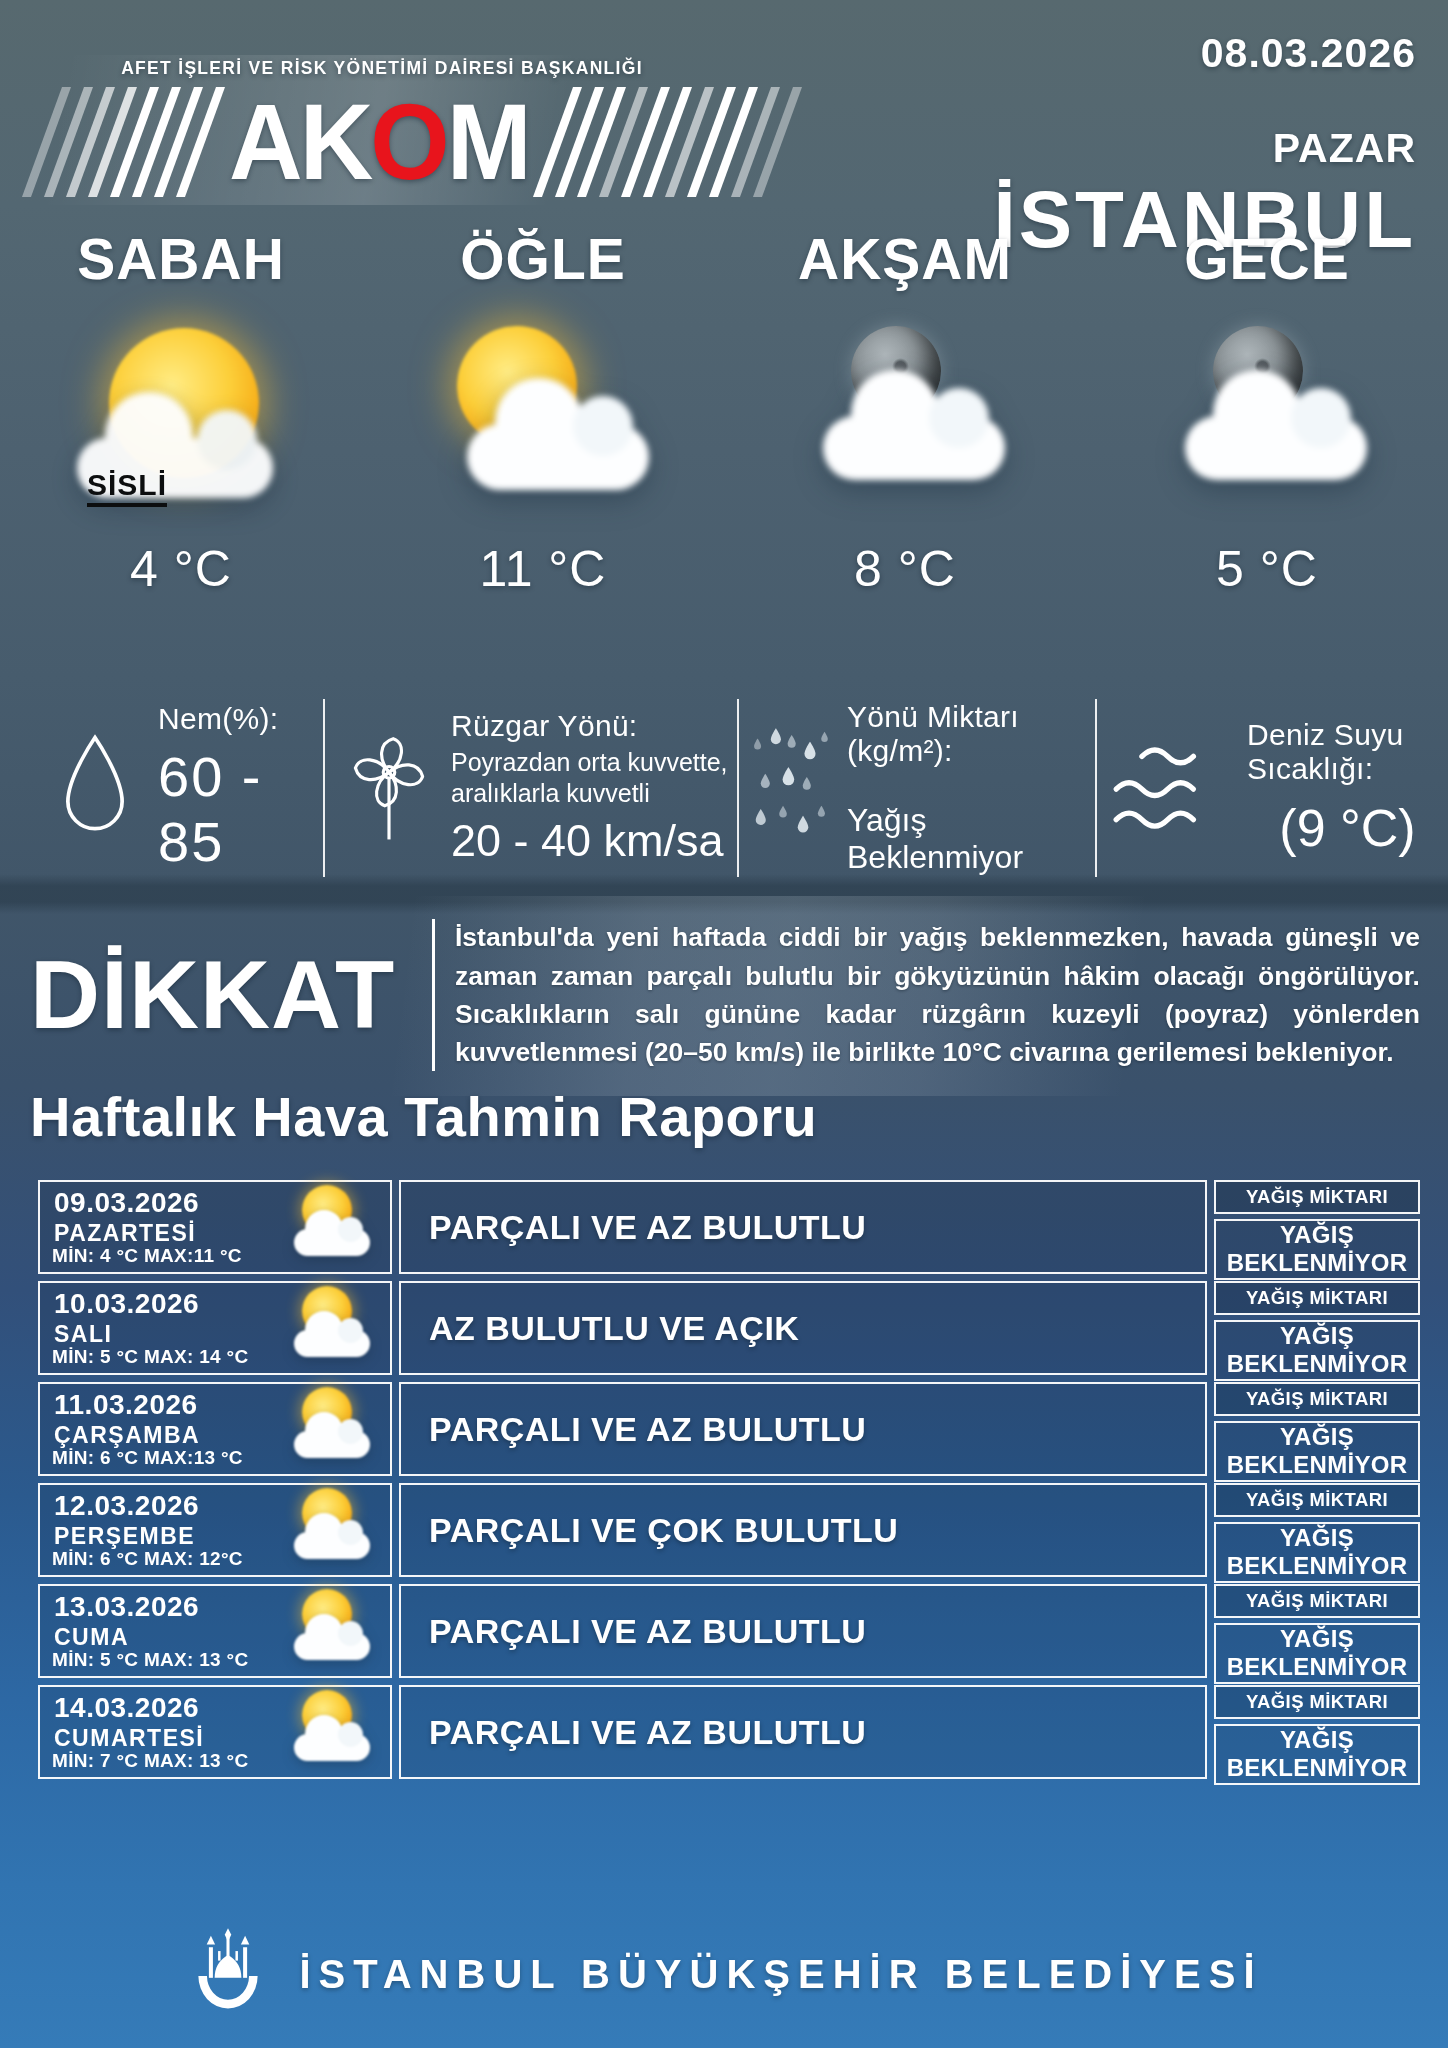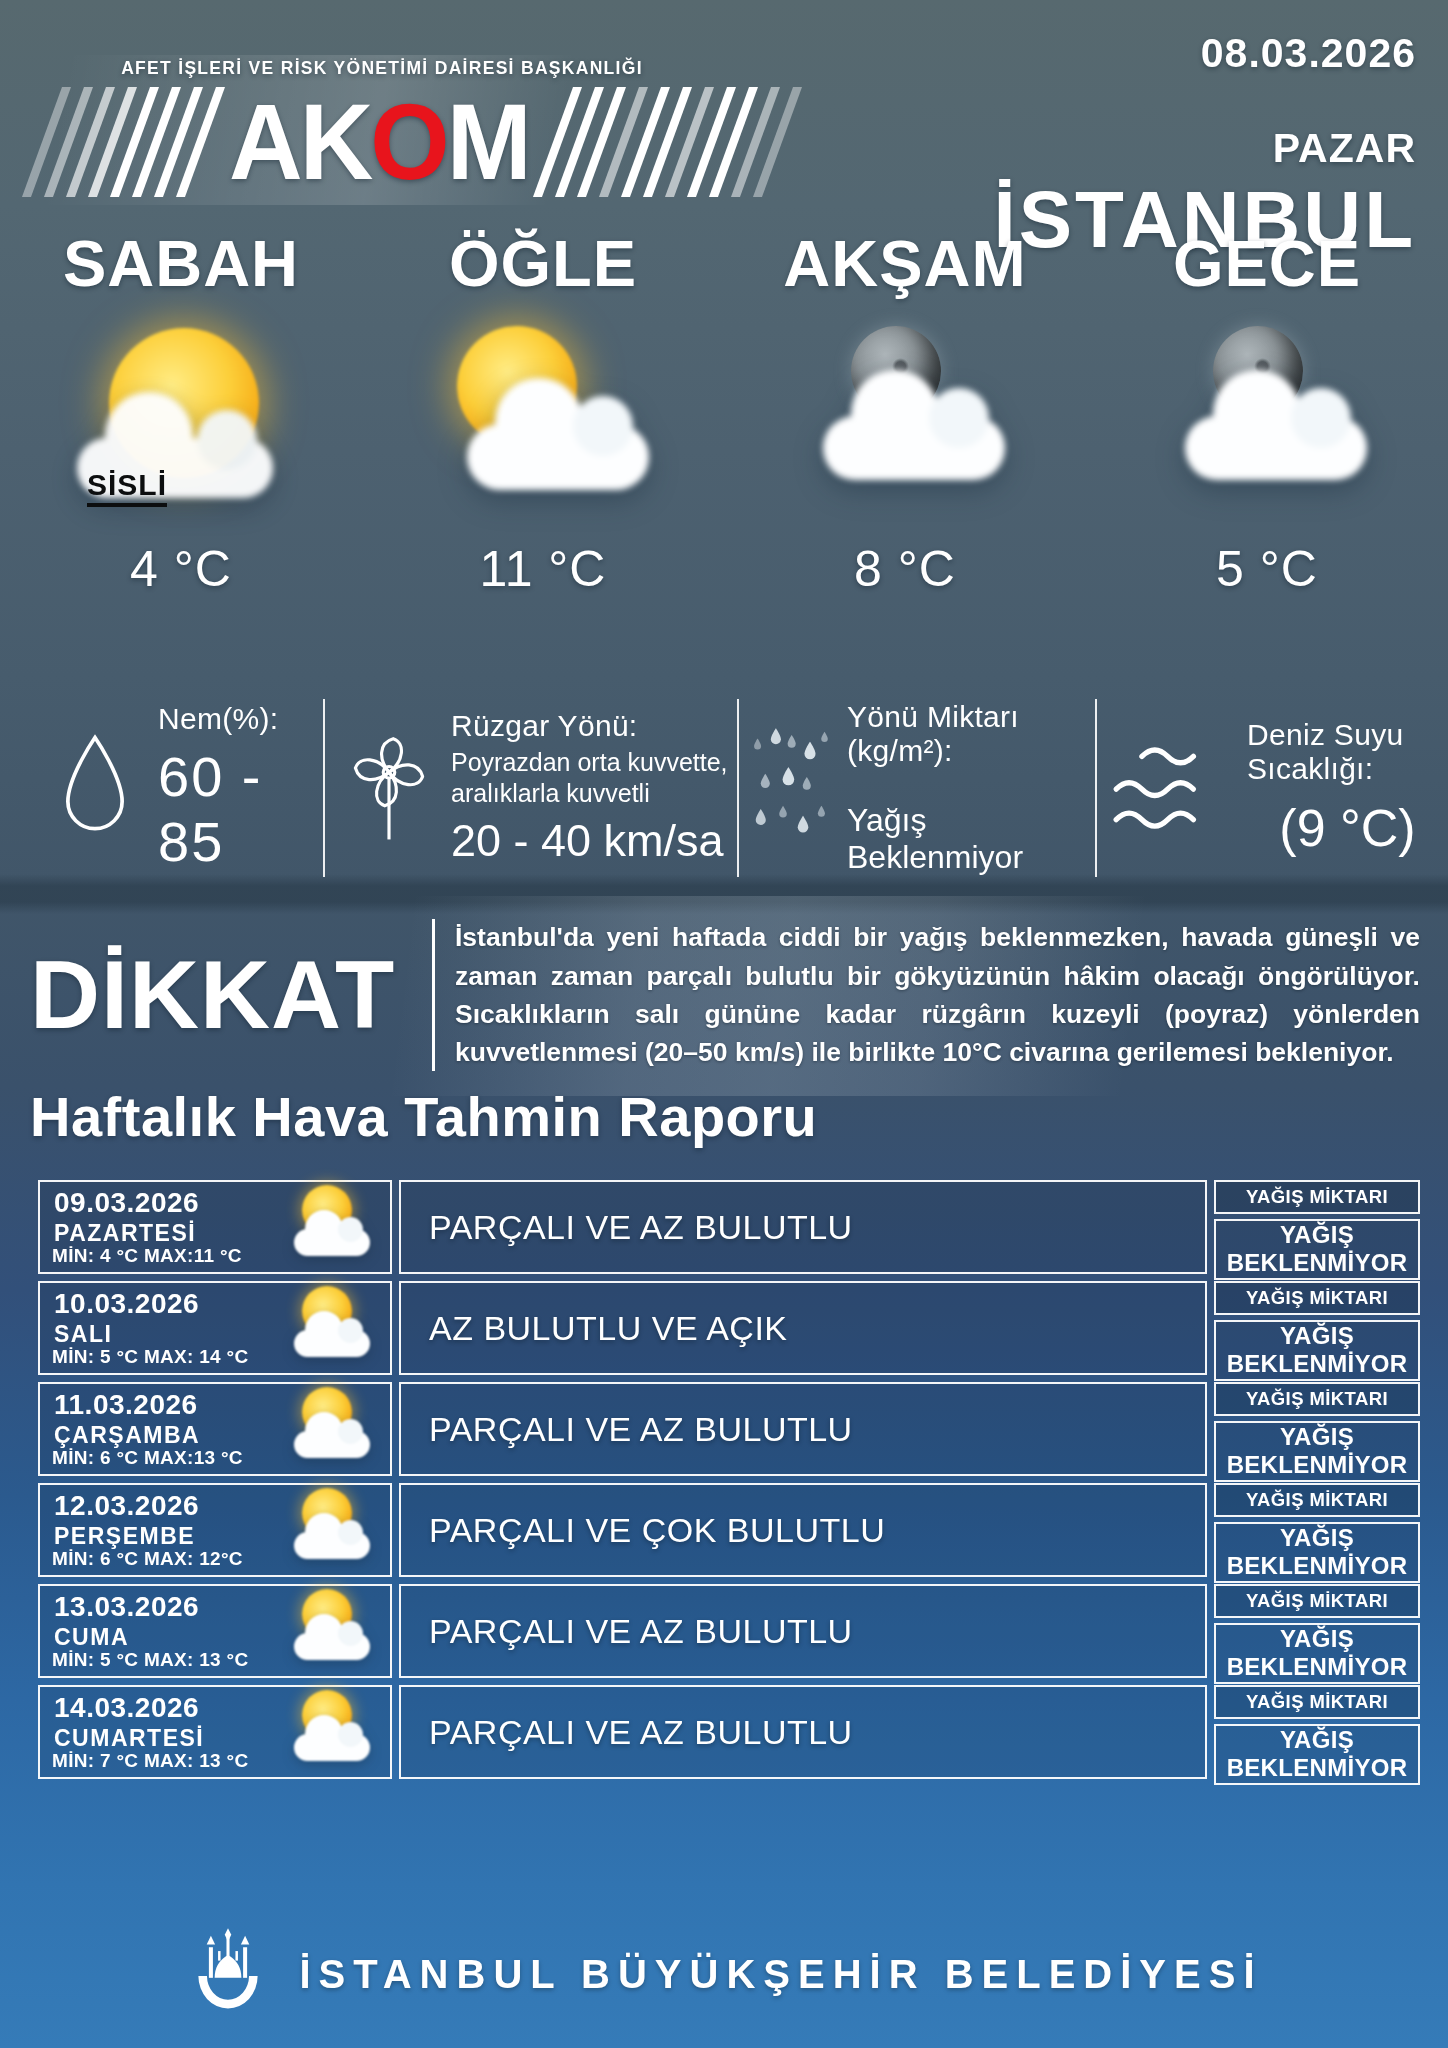--- a/index.html
+++ b/index.html
@@ -29,21 +29,21 @@
   .stripes.right i:nth-child(10){opacity:.5}.stripes.right i:nth-child(11){opacity:.4}
   .akom{font-size:102px;font-weight:900;letter-spacing:-3px;line-height:1;transform:scaleY(1.05);}
   .akom .o{color:#e8141c;}
   .titleblock{position:absolute;top:30px;right:32px;text-align:right;}
   .dateline{display:flex;gap:48px;justify-content:flex-end;font-size:41px;font-weight:700;letter-spacing:1px;flex-direction:column;}
   .city{font-size:80px;font-weight:700;letter-spacing:3px;margin-top:8px;line-height:1;}
 
   
   .periods{position:absolute;top:226px;left:0;width:100%;display:flex;}
   .pcell{flex:1;display:flex;flex-direction:column;align-items:center;}
-  .p-label{font-size:65px;font-weight:800;letter-spacing:1px;height:76px;text-align:right;}
+  .p-label{font-size:57px;font-weight:800;letter-spacing:1px;height:76px;text-align:right;}
   .p-temp{font-size:50px;font-weight:400;margin-top:6px;letter-spacing:1px;}
   .wicon{position:relative;width:240px;height:232px;}
   .sun{position:absolute;border-radius:50%;
     background:radial-gradient(circle at 42% 38%, #ffec84 0%, #fccf3a 45%, #f6a913 75%, #ef9606 100%);
     box-shadow:0 0 36px 8px rgba(255,195,45,.5);filter:blur(1.5px);}
   .moon{position:absolute;width:90px;height:90px;left:66px;top:24px;border-radius:50%;
     background:
       radial-gradient(circle at 55% 45%, rgba(30,35,40,.55) 0 7%, transparent 12%),
       radial-gradient(circle at 40% 66%, rgba(30,35,40,.45) 0 6%, transparent 10%),
       radial-gradient(circle at 62% 70%, rgba(30,35,40,.4) 0 5%, transparent 9%),
@@ -89,21 +89,21 @@
   
   .weekly-title{position:absolute;top:1084px;left:30px;margin:0;font-size:56px;font-weight:800;letter-spacing:.5px;}
   .wtable{position:absolute;top:1180px;left:38px;width:1382px;display:flex;flex-direction:column;gap:7px;}
   .row{display:flex;gap:7px;height:94px;}
   .cell{border:2px solid rgba(255,255,255,.95);background:rgba(5,18,34,.12);box-sizing:border-box;}
   .c1{width:354px;position:relative;padding:5px 10px 5px 14px;}
   .c1 .date{font-size:28px;font-weight:700;letter-spacing:.5px;}
   .c1 .day{font-size:23px;font-weight:700;letter-spacing:1.5px;margin-top:1px;}
   .c1 .minmax{position:absolute;left:12px;bottom:5px;font-size:19px;font-weight:700;letter-spacing:.3px;}
   .c2{flex:1;display:flex;align-items:center;padding-left:28px;}
-  .c2 span{font-size:34px;font-weight:400;letter-spacing:.5px;text-shadow:0 2px 4px rgba(8,22,34,.4);}
+  .c2 span{font-size:34px;font-weight:700;letter-spacing:.5px;text-shadow:0 2px 4px rgba(8,22,34,.4);}
   .c3{width:206px;display:flex;flex-direction:column;gap:5px;border:none;background:none;padding:0;}
   .c3h{border:2px solid rgba(255,255,255,.95);background:rgba(5,18,34,.22);text-align:center;
     font-size:18.5px;font-weight:700;letter-spacing:.4px;padding:4px 0;box-sizing:border-box;}
   .c3v{border:2px solid rgba(255,255,255,.95);background:rgba(5,18,34,.12);flex:1;display:flex;
     align-items:center;justify-content:center;text-align:center;font-size:24px;font-weight:700;
     line-height:1.18;letter-spacing:.3px;box-sizing:border-box;}
   .mini{position:absolute;right:6px;top:46%;transform:translateY(-50%);width:98px;height:92px;}
   .mini .sun{width:50px;height:50px;left:16px;top:8px;filter:blur(.8px);box-shadow:0 0 14px 3px rgba(255,195,45,.45);}
   .mini .cloud{left:8px;top:52px;width:76px;height:27px;border-radius:27px;filter:blur(1.3px) drop-shadow(0 4px 6px rgba(15,35,52,.3));}
   .mini .cloud::before{width:38px;height:38px;top:-19px;left:11px;}

